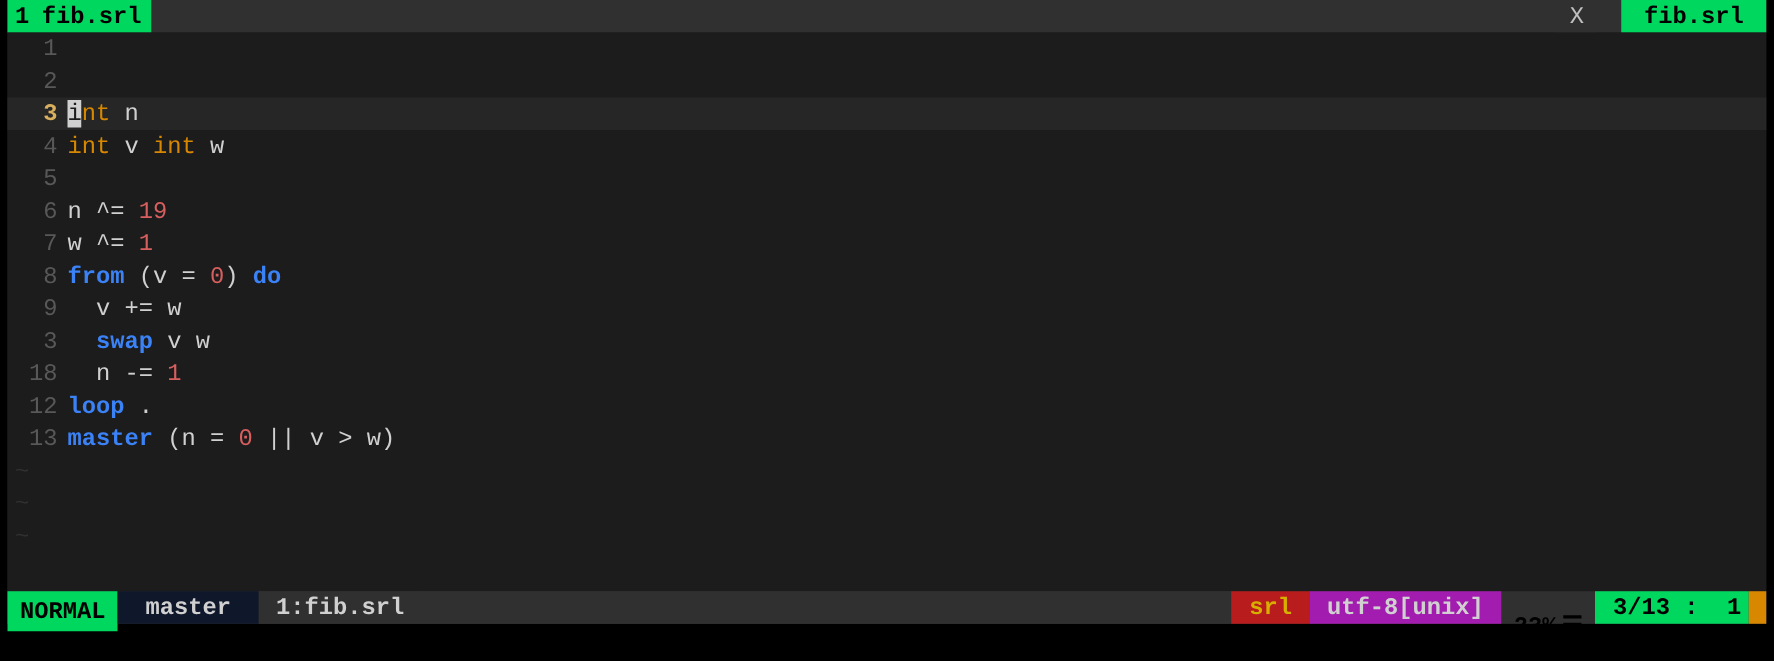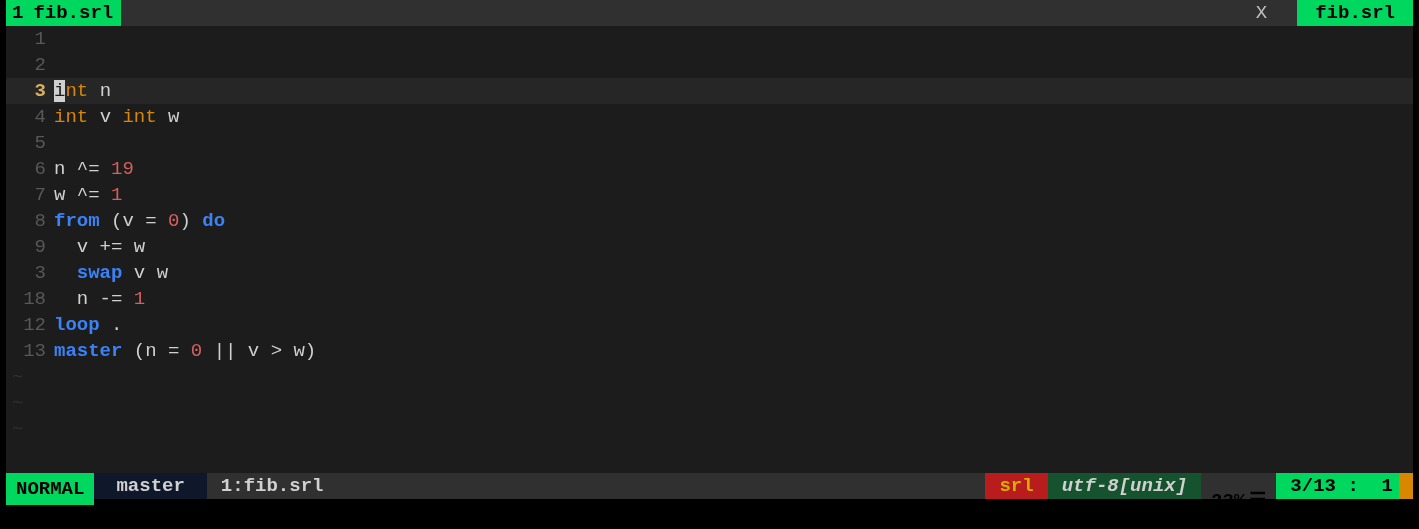--- a/index.html
+++ b/index.html
@@ -98,21 +98,21 @@
     background:#303030;
     font-weight:bold;
   }
   .sb-seg { display:flex; align-items:center; padding:0 12px; }
   .sb-mode { background:#00d75f; color:#000; padding:16px 10px; }
   .sb-branch { background:#0f172a; color:#d0d0d0; padding:0 22px;}
   .sb-buf { background:#303030; color:#d0d0d0; padding:0 14px;}
   .sb-buf .bnum{ font-weight:bold; }
   .sb-flex { flex:1; background:#303030; }
   .sb-ft { background:#b91c1c; color:#d7af00; padding:0 14px; }
-  .sb-enc { background:#14532d; color:#d0d0d0; padding:0 14px;font-style:italic;}
+  .sb-enc { background:#a21caf; color:#d0d0d0; padding:0 14px;}
   .sb-pct { background:#00d75f; color:#000; padding:0 10px;margin-top:28px;}
   .sb-pos { background:#00d75f; color:#000; padding:0 6px 0 14px;}
   .sb-warn { background:#d78700; width:14px; }
 </style>
 </head>
 <body>
 
 <div class="editor-wrap">
   <div class="inner">
 

